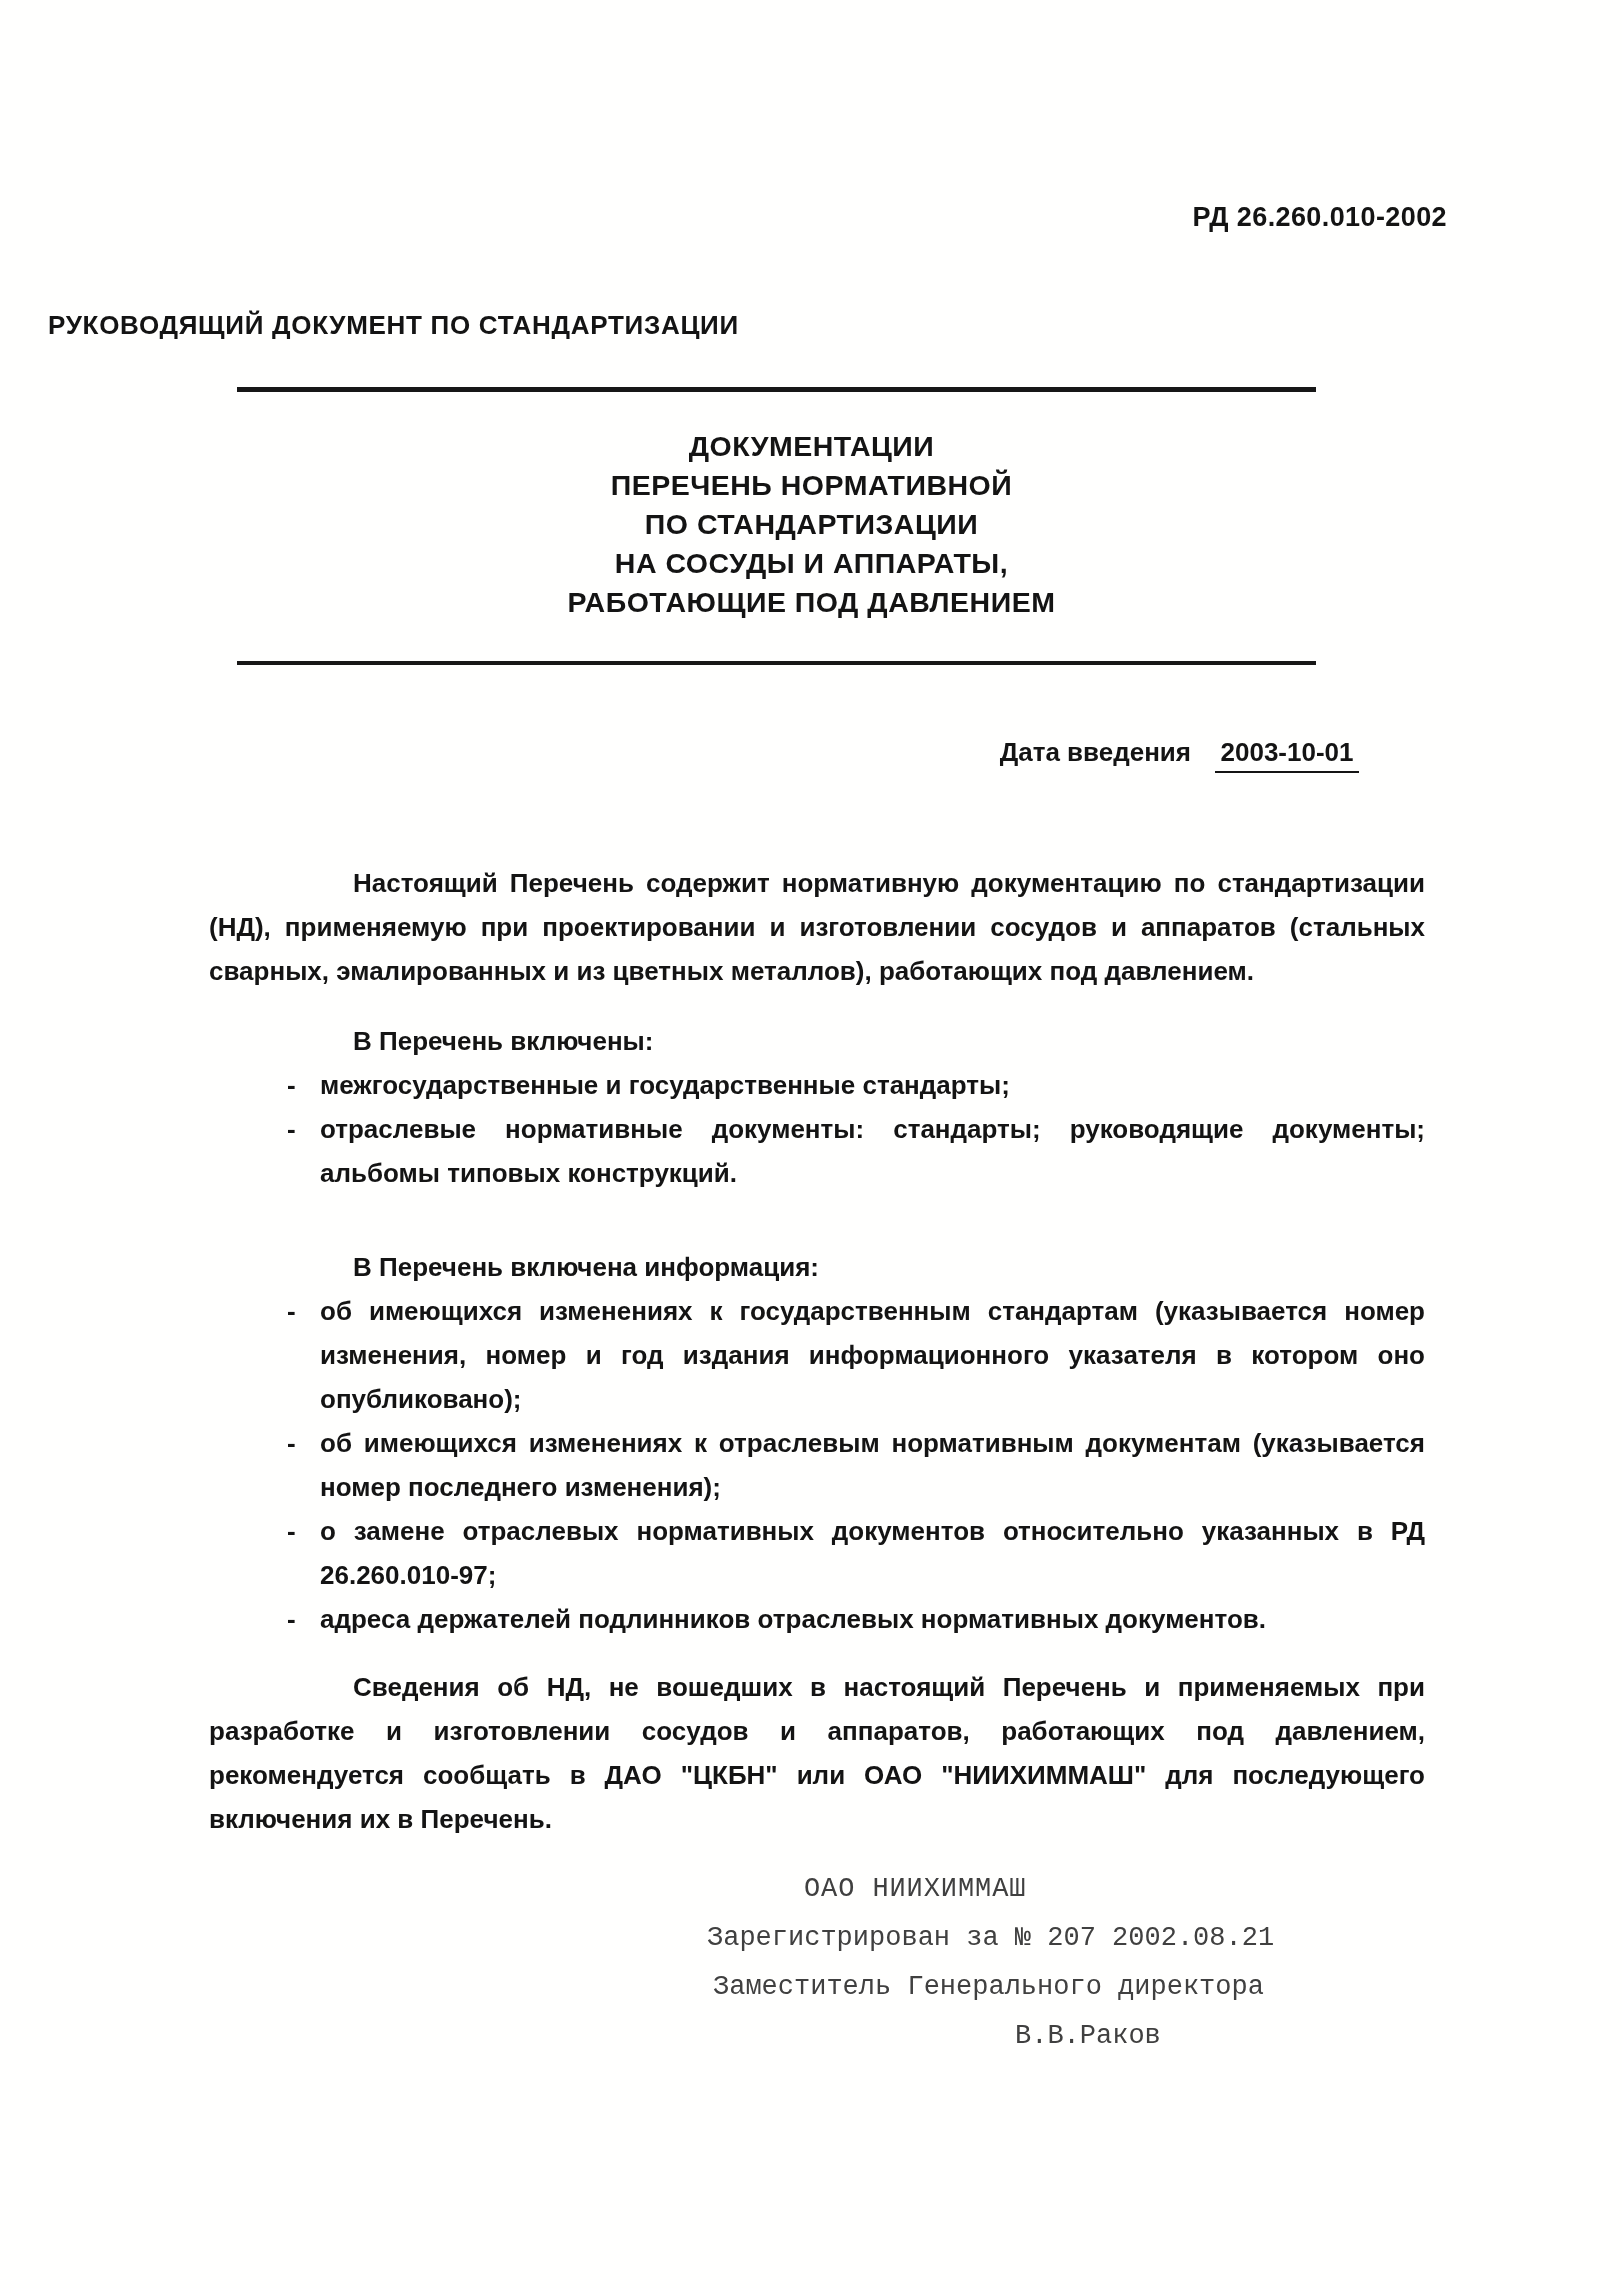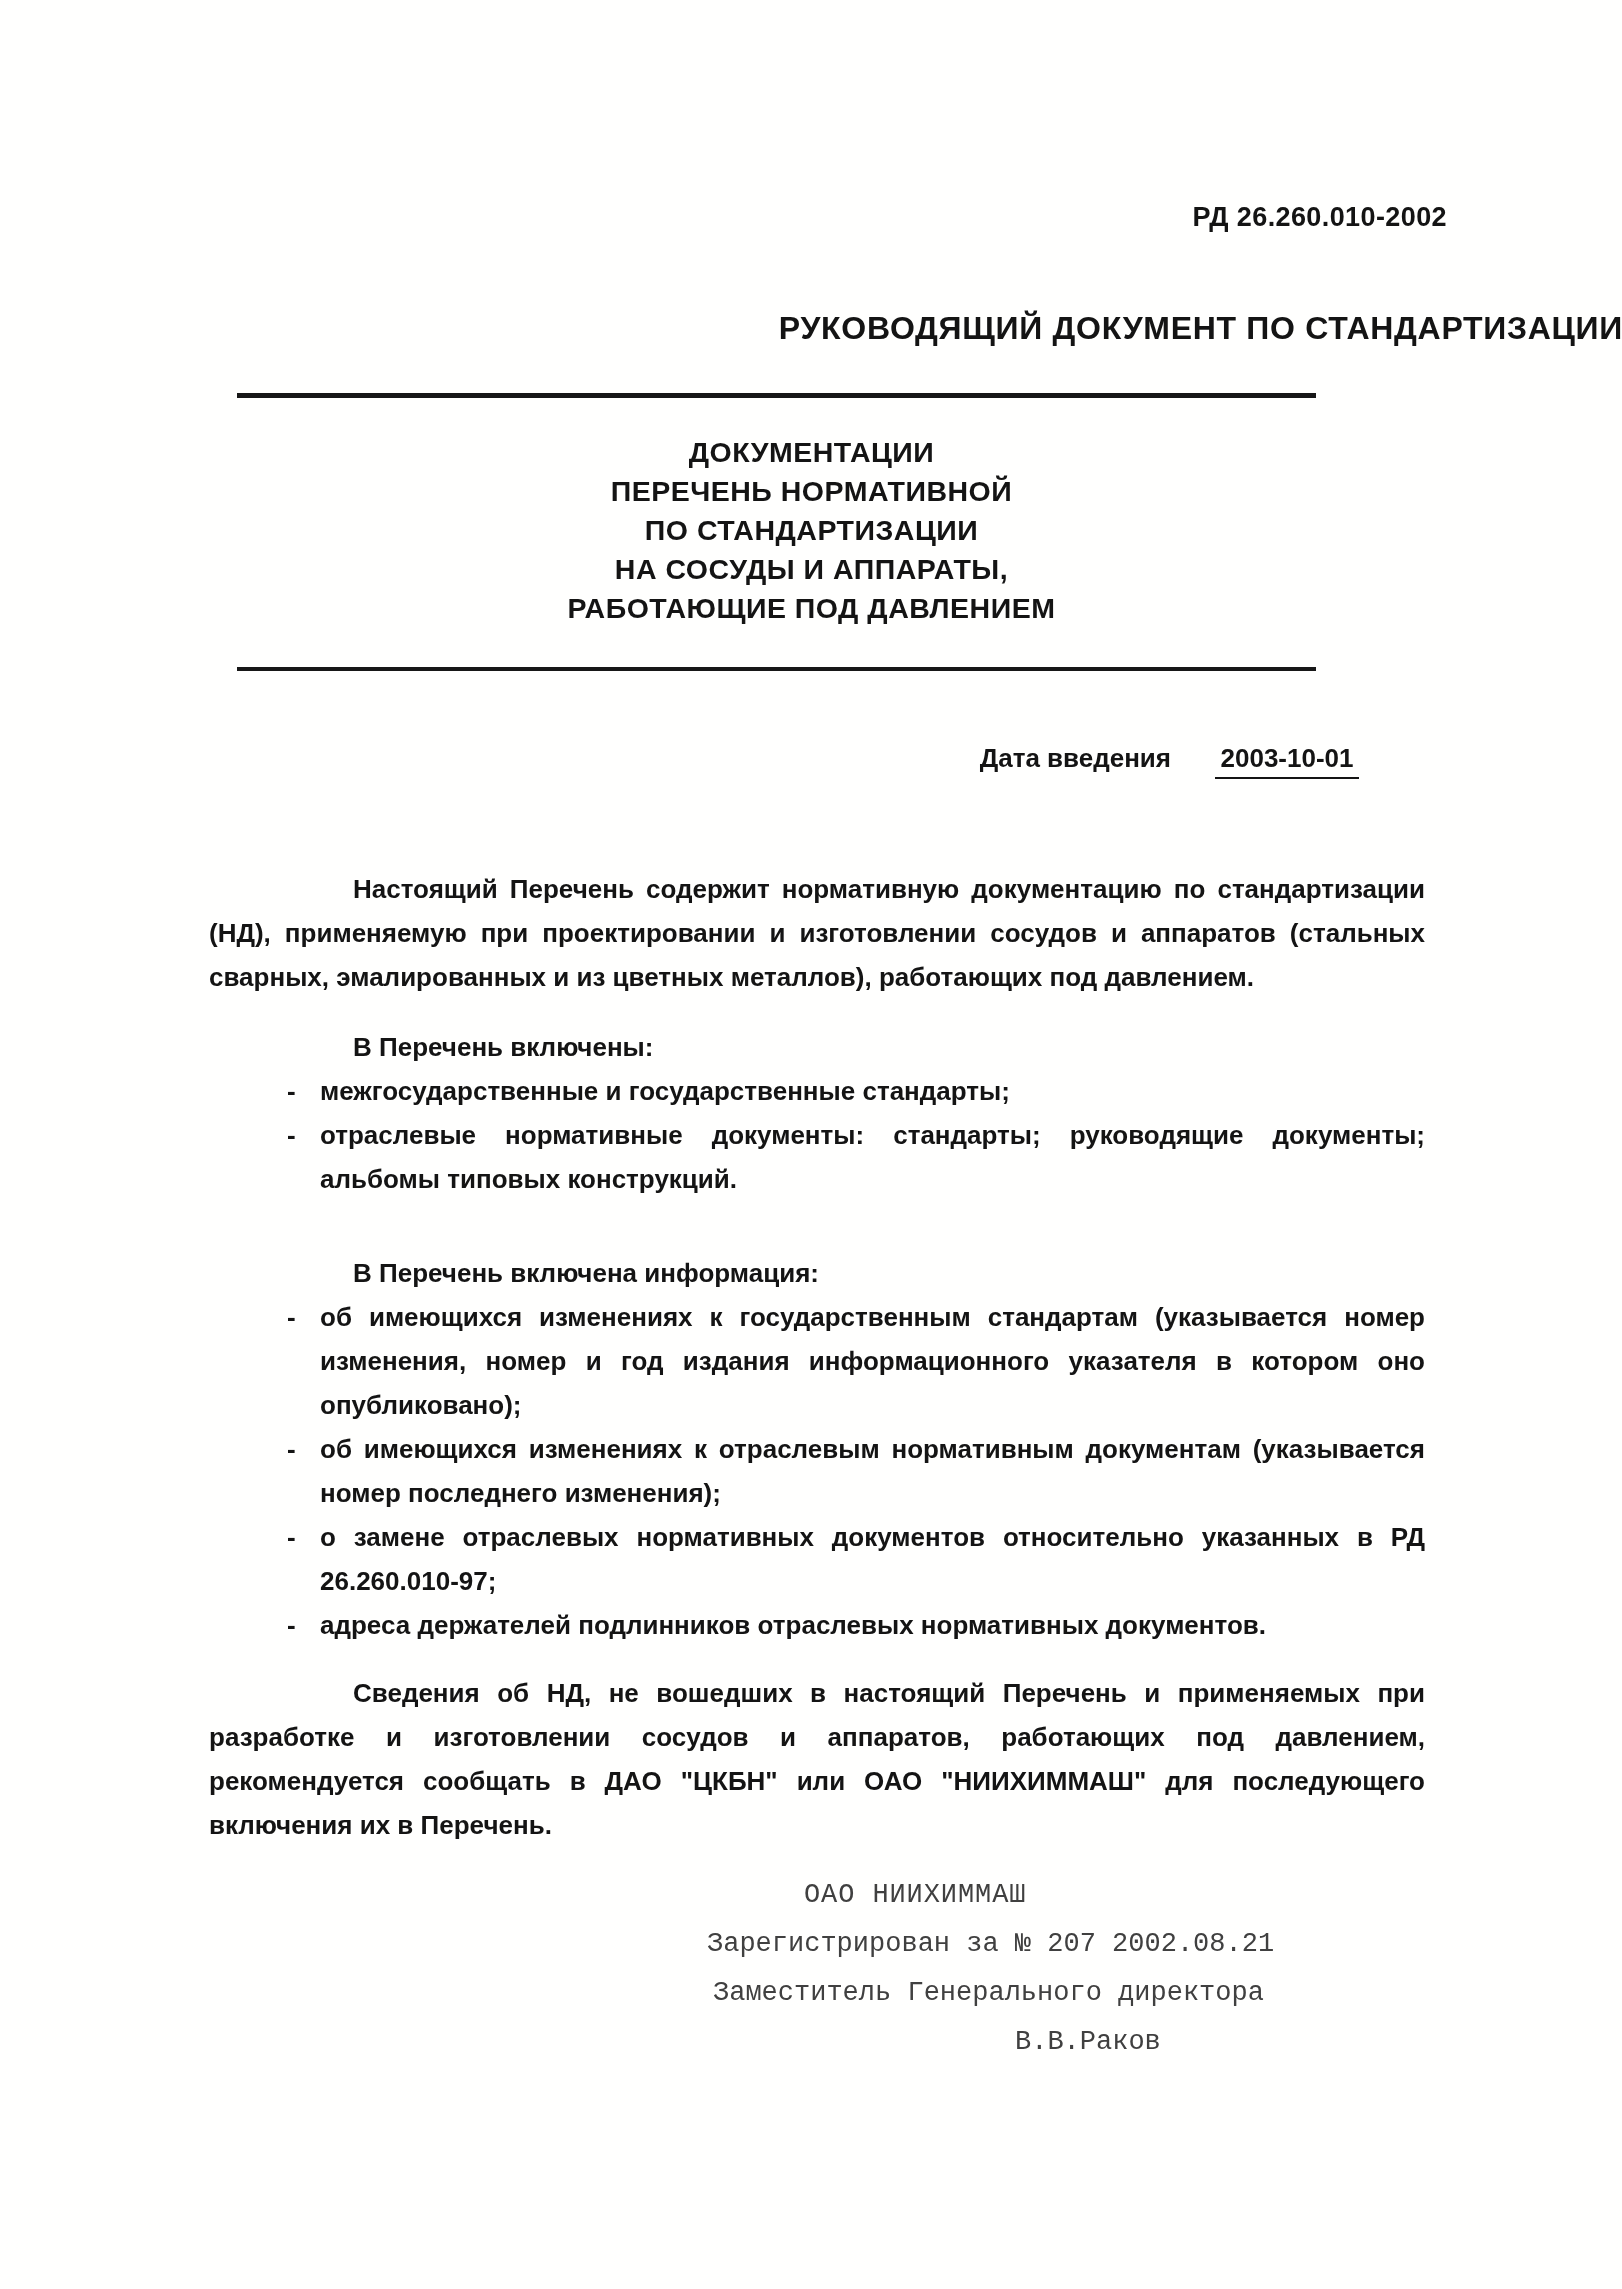--- a/index.html
+++ b/index.html
@@ -16,23 +16,24 @@
   }
   .doc-number {
     padding-top: 202px;
     padding-right: 176px;
     text-align: right;
     font-size: 27px;
     letter-spacing: 0.4px;
   }
   .doc-type-title {
     margin-top: 77px;
-    text-align: right;
-    font-size: 32px;
+    text-align: left;
+    font-size: 26px;
     letter-spacing: 0.7px;
+    margin-left: 48px;
   }
   .rule {
     width: 1079px;
     margin-left: 237px;
     height: 4.6px;
     background: #171717;
   }
   .rule-top { margin-top: 46px; }
   .rule-bottom { margin-top: 39px; }
   .main-title {
@@ -43,21 +44,21 @@
     letter-spacing: 0.5px;
   }
   .date-line {
     margin-top: 72px;
     margin-right: 264px;
     text-align: right;
     font-size: 26px;
   }
   .date-value {
     display: inline-block;
-    margin-left: 44px;
+    margin-left: 24px;
     border-bottom: 2.8px solid #141414;
     padding: 0 5.5px 2.8px 5.5px;
   }
   .body-text {
     margin-left: 209px;
     margin-right: 198px;
     font-size: 26px;
     line-height: 44px;
   }
   .paragraph {

